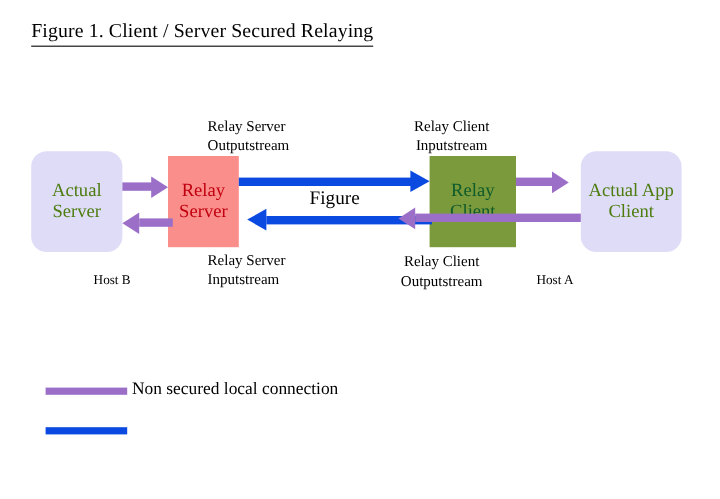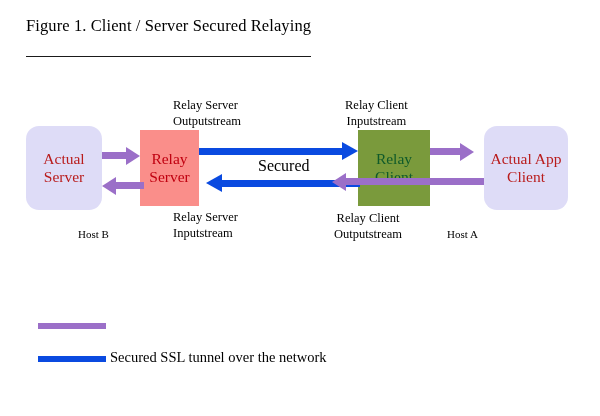--- a/index.html
+++ b/index.html
@@ -19,21 +19,21 @@
 
   
   #figure-title {
     position: absolute;
     left: 26px;
     top: 16px;
     font-size: 16.5px;
     font-weight: normal;
     letter-spacing: 0.1px;
     white-space: nowrap;
-    padding-bottom: 20px;
+    padding-bottom: 2px;
     border-bottom: 1.2px solid #1a1a1a;
   }
   #host-b-box { left: 14px;  top: 92px;  width: 212px; height: 167px; }
   #host-a-box { left: 332px; top: 92px;  width: 244px; height: 167px; }
 
   .host-label {
     position: absolute;
     font-size: 11px;
     white-space: nowrap;
   }
@@ -46,21 +46,21 @@
     display: flex;
     align-items: center;
     justify-content: center;
     text-align: center;
     line-height: 1.18;
     box-sizing: border-box;
   }
   .node-soft {
     background: #dedcf7;
     border-radius: 13px;
-    color: #b91c1c;
+    color: #4d7c0f;
   }
 
   #actual-server-node {
     left: 26px; top: 126px; width: 76px; height: 84px;
     font-size: 15.5px;
   }
   #relay-server-node {
     left: 140px; top: 130px; width: 59px; height: 76px;
     background: #fa8e8a;
     color: #c00010;
@@ -203,22 +203,22 @@
   <div class="arrow-head head-purple-right" id="arrow-client-to-app-head"></div>
 
   <div class="arrow-shaft purple" id="arrow-app-to-client-shaft"></div>
   <div class="arrow-head head-purple-left" id="arrow-app-to-client-head"></div>
 
   <div class="stream-label centered" id="relay-server-out-label">Relay Server<br>Outputstream</div>
   <div class="stream-label centered" id="relay-server-in-label">Relay Server<br>Inputstream</div>
   <div class="stream-label lefted" id="relay-client-in-label">Relay Client<br>Inputstream</div>
   <div class="stream-label lefted" id="relay-client-out-label">Relay Client<br>Outputstream</div>
 
-  <div id="network-label">Secured</div>
+  <div id="network-label">Figure</div>
 
   <div id="legend">
     <div class="legend-swatch" id="legend-swatch-0"></div>
+    <div class="legend-text" id="legend-text-0">Non secured local connection</div>
 
     <div class="legend-swatch" id="legend-swatch-1"></div>
-    <div class="legend-text" id="legend-text-1">Secured SSL tunnel over the network</div>
   </div>
 
 </div>
 
 </body></html>

